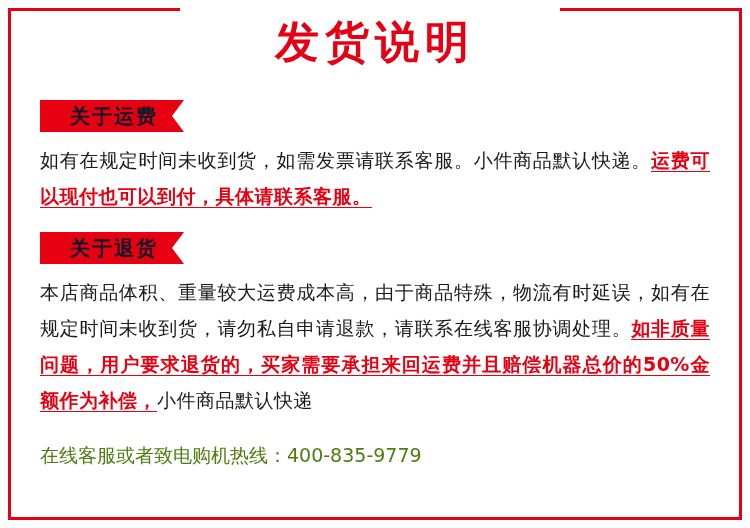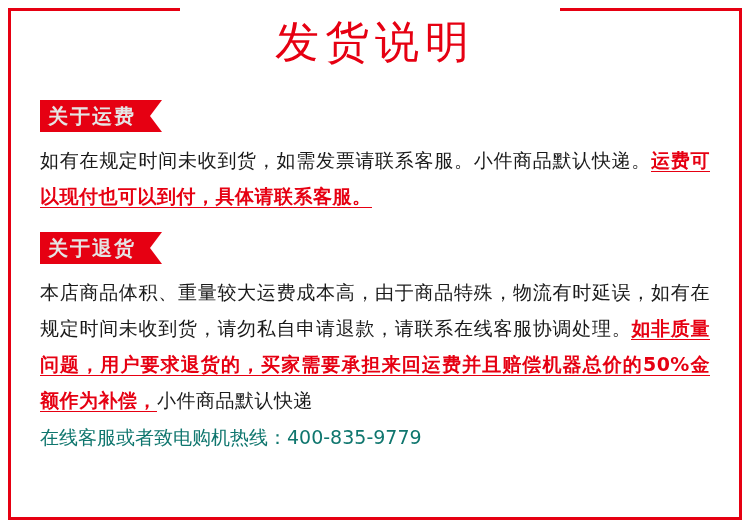--- a/index.html
+++ b/index.html
@@ -41,47 +41,47 @@
     z-index: 2;
   }
   .title {
     position: absolute;
     left: 0;
     top: 14px;
     width: 750px;
     text-align: center;
     font-size: 44px;
     line-height: 56px;
-    font-weight: normal;
+    font-weight: bold;
     color: #e60012;
     letter-spacing: 6px;
     z-index: 3;
     font-family: "DejaVu Sans", "Liberation Sans", sans-serif;
   }
   .content {
     position: absolute;
     left: 40px;
     top: 100px;
     right: 40px;
     z-index: 1;
   }
   .section {
     margin-bottom: 18px;
   }
   
   .tag {
     display: inline-block;
     position: relative;
     background: #e60012;
-    color: #e5e5e5;
+    color: #0f172a;
     font-size: 20px;
     font-weight: bold;
     line-height: 32px;
     height: 32px;
-    padding: 0 26px 0 8px;
+    padding: 0 26px 0 30px;
     letter-spacing: 2px;
     margin-bottom: 10px;
   }
   .tag::after {
     content: "";
     position: absolute;
     right: 0;
     top: 0;
     width: 0;
     height: 0;
@@ -97,22 +97,22 @@
     text-align: justify;
   }
   .hl {
     color: #e60012;
     font-weight: bold;
     border-bottom: 1px solid #e60012;
   }
   .hotline {
     font-size: 19px;
     line-height: 34px;
-    color: #0f766e;
-    margin-top: 2px;
+    color: #4d7c0f;
+    margin-top: 20px;
   }
 </style>
 </head>
 <body>
 
 <div class="page">
 
   <div class="frame"></div>
   <div class="title-mask"></div>
 

